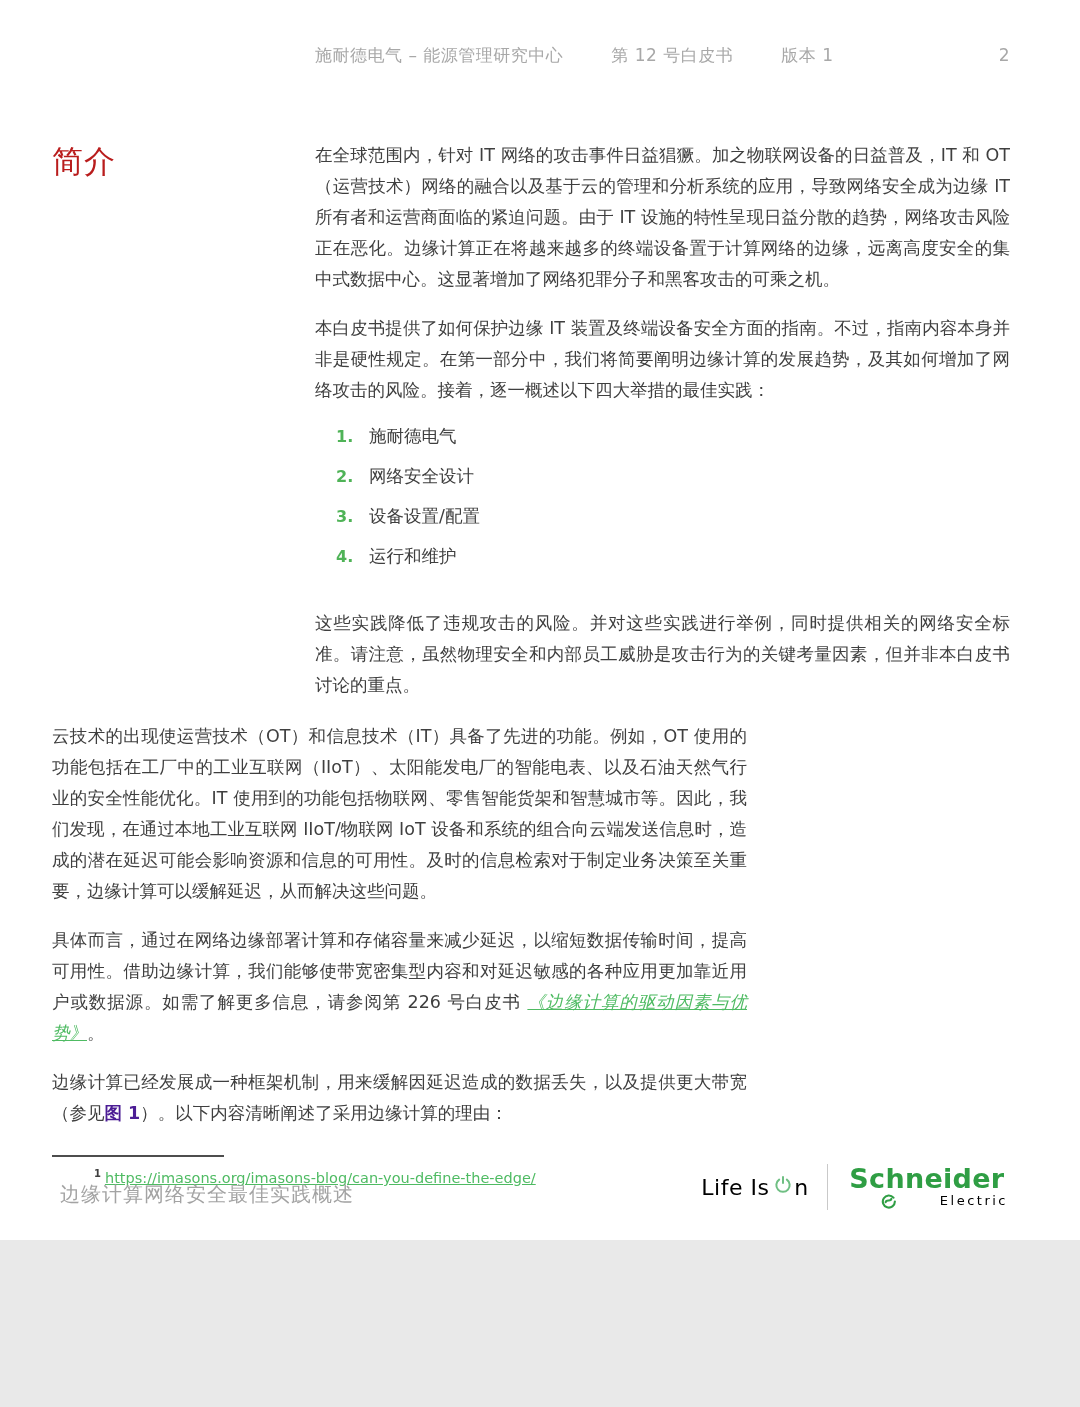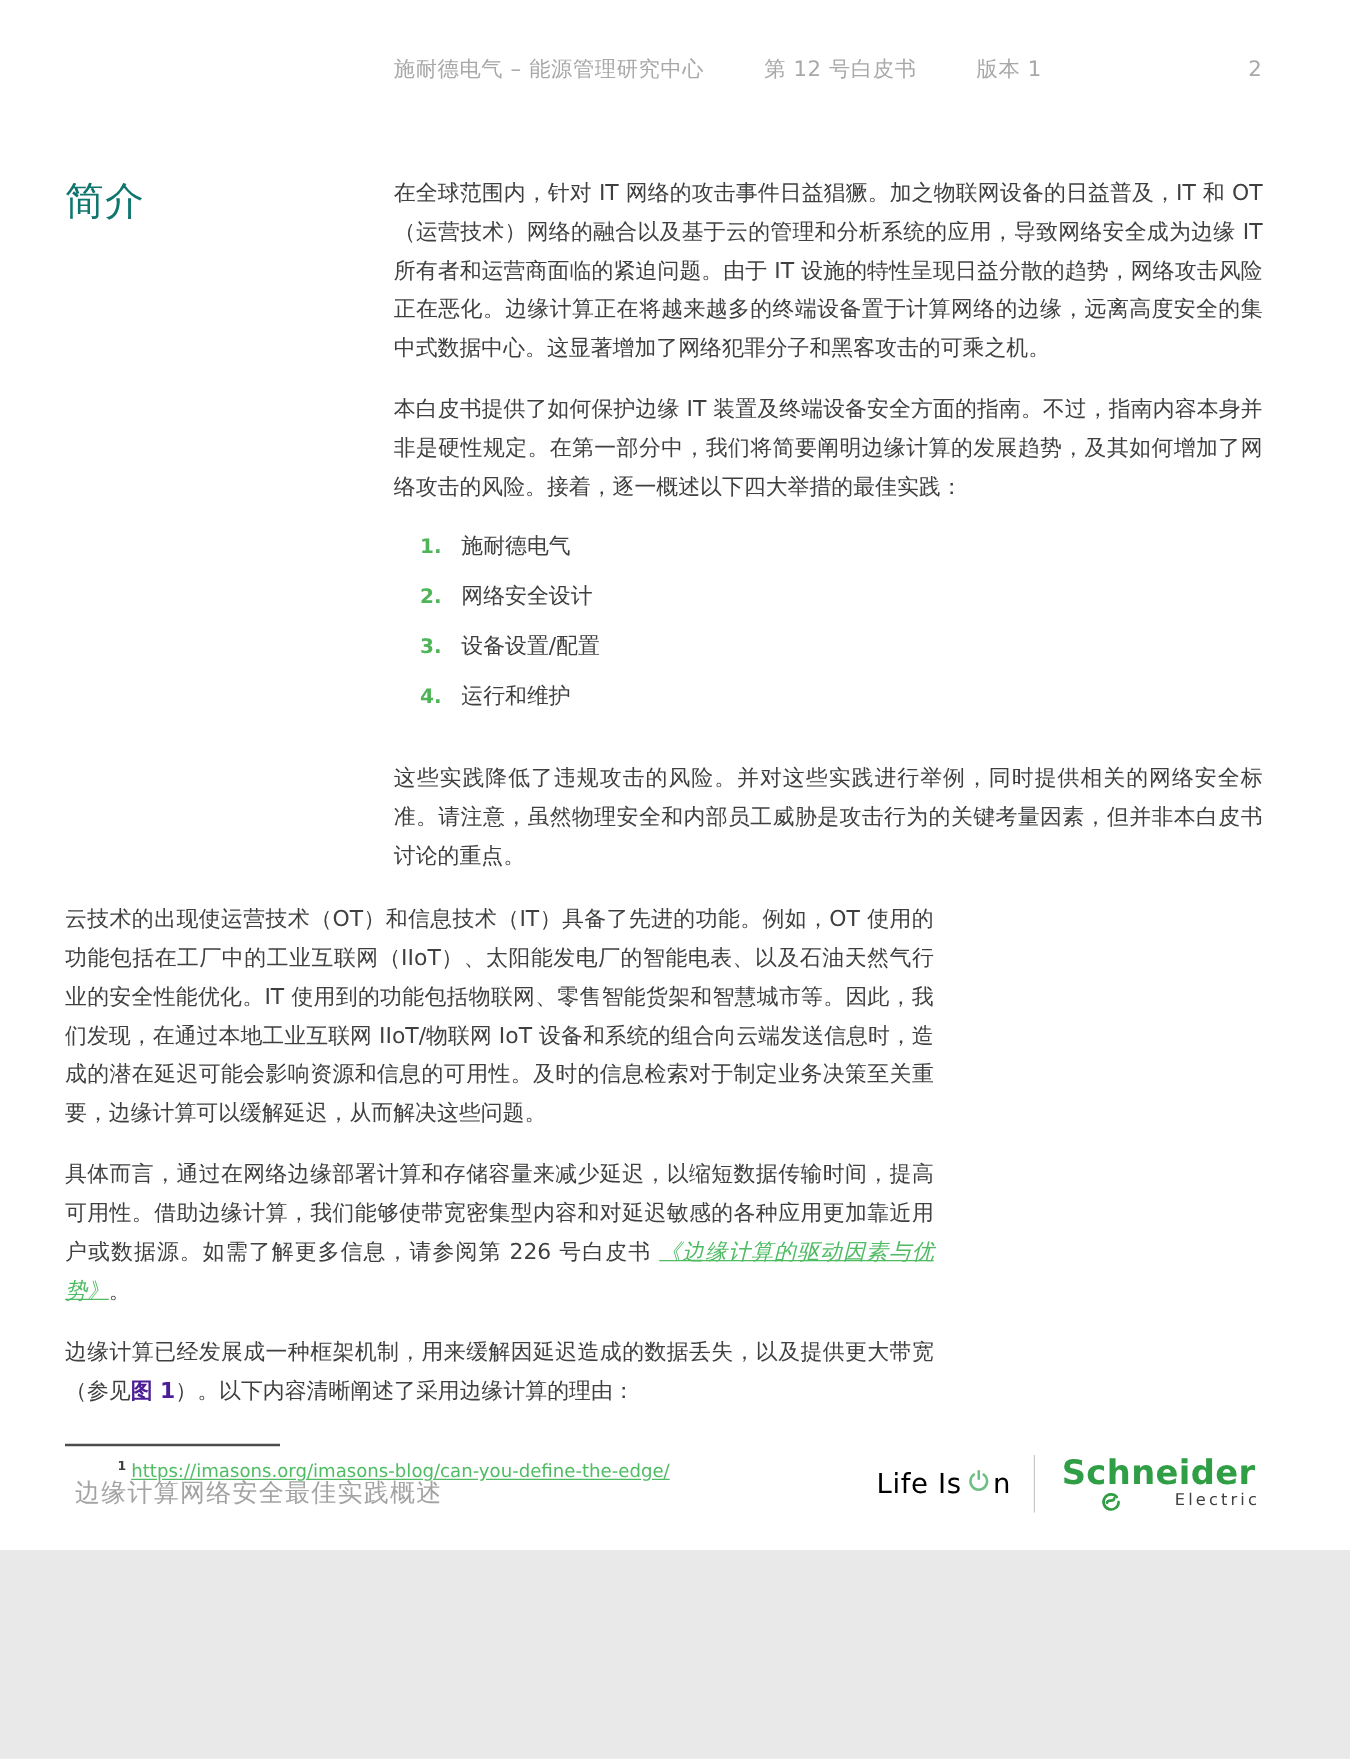--- a/index.html
+++ b/index.html
@@ -22,21 +22,21 @@
   .header .h-item { margin-right:48px; white-space:nowrap; }
   .header .h-spacer { flex:1; }
   .header .h-page { margin-right:0; }
 
   
   .main { position:absolute; top:140px; left:52px; width:958px; }
   .section { display:flex; }
   .col-heading { width:263px; flex-shrink:0; }
   .col-body { width:695px; }
   .section-heading {
-    color:#0f766e; font-size:31px; line-height:42px;
+    color:#b91c1c; font-size:31px; line-height:42px;
     font-weight:400; letter-spacing:1px; margin:0;
   }
   .sec2 { margin-top:20px; }
 
   p.body-p {
     margin:0 0 18px; font-size:17.5px; line-height:31px;
     text-align:justify; color:#3f3f3f;
   }
   p.body-p.last { margin-bottom:0; }
 
@@ -77,21 +77,21 @@
   }
   .life-on { display:flex; align-items:flex-start; color:#000000; font-size:22px; letter-spacing:0.5px; }
   .life-on .power-o { margin:0 1px 0 4px; display:inline-flex; }
   .brand-divider { width:1px; height:46px; background:#c9c9c9; margin:0 18px; }
   .schneider { display:flex; flex-direction:column; align-items:center; }
   .schneider-name {
     color:#2f9e44; font-weight:bold; font-size:27px; line-height:26px; letter-spacing:0.3px;
   }
   .schneider-sub { display:flex; align-items:center; margin-top:0; padding-left:34px; }
   .schneider-sub-label {
-    color:#404040; font-size:13px; letter-spacing:2.5px; font-weight:500;margin-left:40px;
+    color:#000000; font-size:13px; letter-spacing:2.5px; font-weight:500;margin-left:40px;
   }
   .s-mark { margin-right:3px; display:inline-flex; }
 </style>
 </head>
 <body>
 
 <div class="page">
 
   <div class="header">
     <span class="h-item">施耐德电气 – 能源管理研究中心</span>

